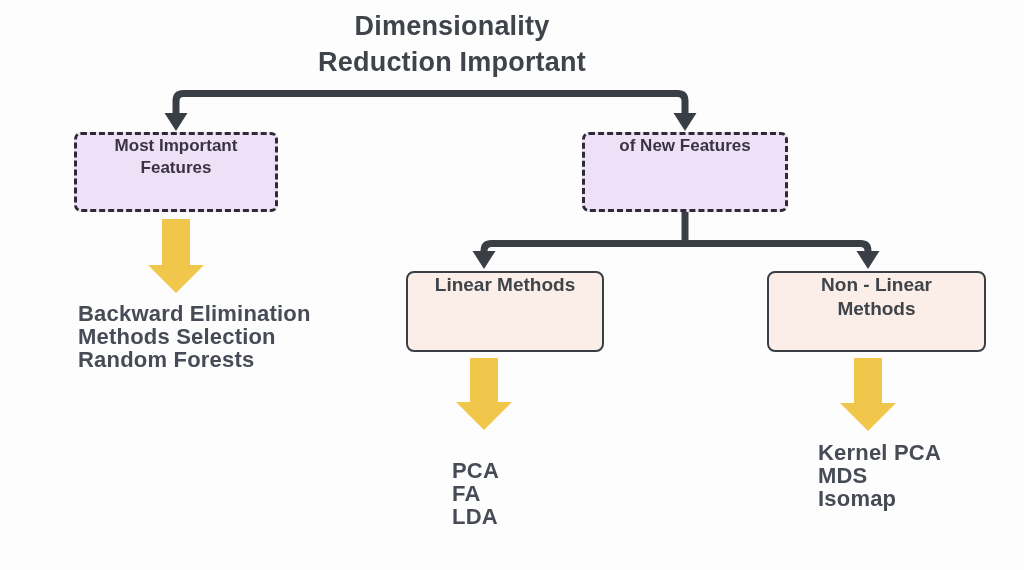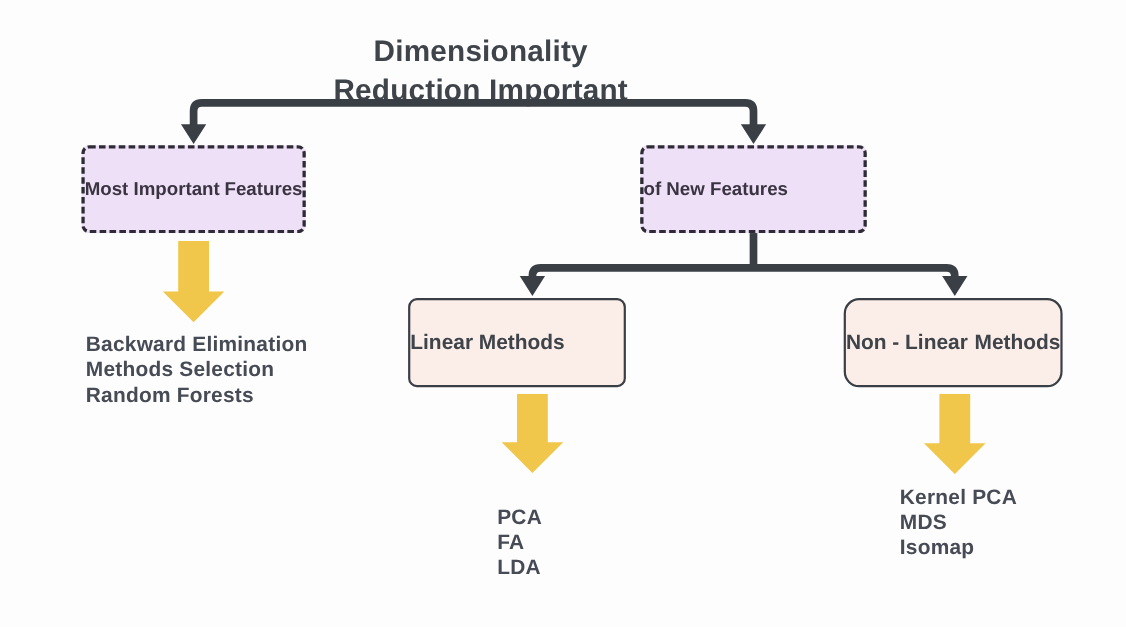--- a/index.html
+++ b/index.html
@@ -19,50 +19,49 @@
   .stage {
     position: relative;
     width: 1024px;
     height: 570px;
     background: var(--background);
     font-family: "Liberation Sans", "DejaVu Sans", sans-serif;
     overflow: hidden;
   }
   .title {
     position: absolute;
-    left: 125px;
+    left: 140px;
     top: 8px;
     width: 624px;
     text-align: center;
     font-size: 27px;
     font-weight: bold;
     line-height: 36px;
     color: var(--title-text);
     letter-spacing: 0.2px;
-    margin-top: 20px;
   }
   .connectors {
     position: absolute;
     left: 0; top: 0;
     pointer-events: none;
   }
   .connectors path {
     fill: none;
     stroke: var(--connector);
     stroke-width: 7;
     stroke-linejoin: round;
     stroke-linecap: butt;
   }
   .connectors polygon { fill: var(--connector); }
   .node {
     position: absolute;
     display: flex;
-    flex-direction: row;
+    flex-direction: column;
     align-items: center;
-    justify-content: space-between;
+    justify-content: flex-start;
     text-align: center;
     font-weight: bold;
   }
   .node.dashed {
     background: var(--box-lavender-fill);
     border: 3px dashed var(--box-lavender-border);
     border-radius: 7px;
     color: var(--box-lavender-text);
     font-size: 17px;
     line-height: 22px;
@@ -72,21 +71,21 @@
     border: 2px solid var(--box-pink-border);
     border-radius: 8px;
     color: var(--title-text);
     font-size: 19px;
     line-height: 24px;
   }
   .block-arrow { position: absolute; }
   .block-arrow polygon { fill: var(--arrow-yellow); }
   .list {
     position: absolute;
-    font-size: 19px;
+    font-size: 22px;
     font-weight: bold;
     line-height: 23px;
     color: var(--list-text);
     letter-spacing: 0.2px;
   }
 </style>
 </head>
 <body>
 
 <div class="stage">
@@ -110,25 +109,25 @@
 
   <div class="node dashed" style="left:74px; top:132px; width:204px; height:80px;">
     <div>Most Important</div>
     <div>Features</div>
   </div>
 
   <div class="node dashed" style="left:582px; top:132px; width:206px; height:80px;">
     <div>of New Features</div>
   </div>
 
-  <div class="node solid" style="left:371px; top:271px; width:198px; height:81px;">
+  <div class="node solid" style="left:406px; top:271px; width:198px; height:81px;">
     <div>Linear Methods</div>
   </div>
 
-  <div class="node solid" style="left:767px; top:271px; width:199px; height:81px;border-radius:14px;">
+  <div class="node solid" style="left:767px; top:271px; width:219px; height:81px;">
     <div>Non - Linear</div>
     <div>Methods</div>
   </div>
 
   <svg class="block-arrow" style="left:148px; top:219px;" width="56" height="74" viewBox="0 0 56 74" xmlns="http://www.w3.org/2000/svg">
     <polygon points="14,0 42,0 42,46 56,46 28,74 0,46 14,46"></polygon>
   </svg>
   <svg class="block-arrow" style="left:456px; top:358px;" width="56" height="72" viewBox="0 0 56 72" xmlns="http://www.w3.org/2000/svg">
     <polygon points="14,0 42,0 42,44 56,44 28,72 0,44 14,44"></polygon>
   </svg>

